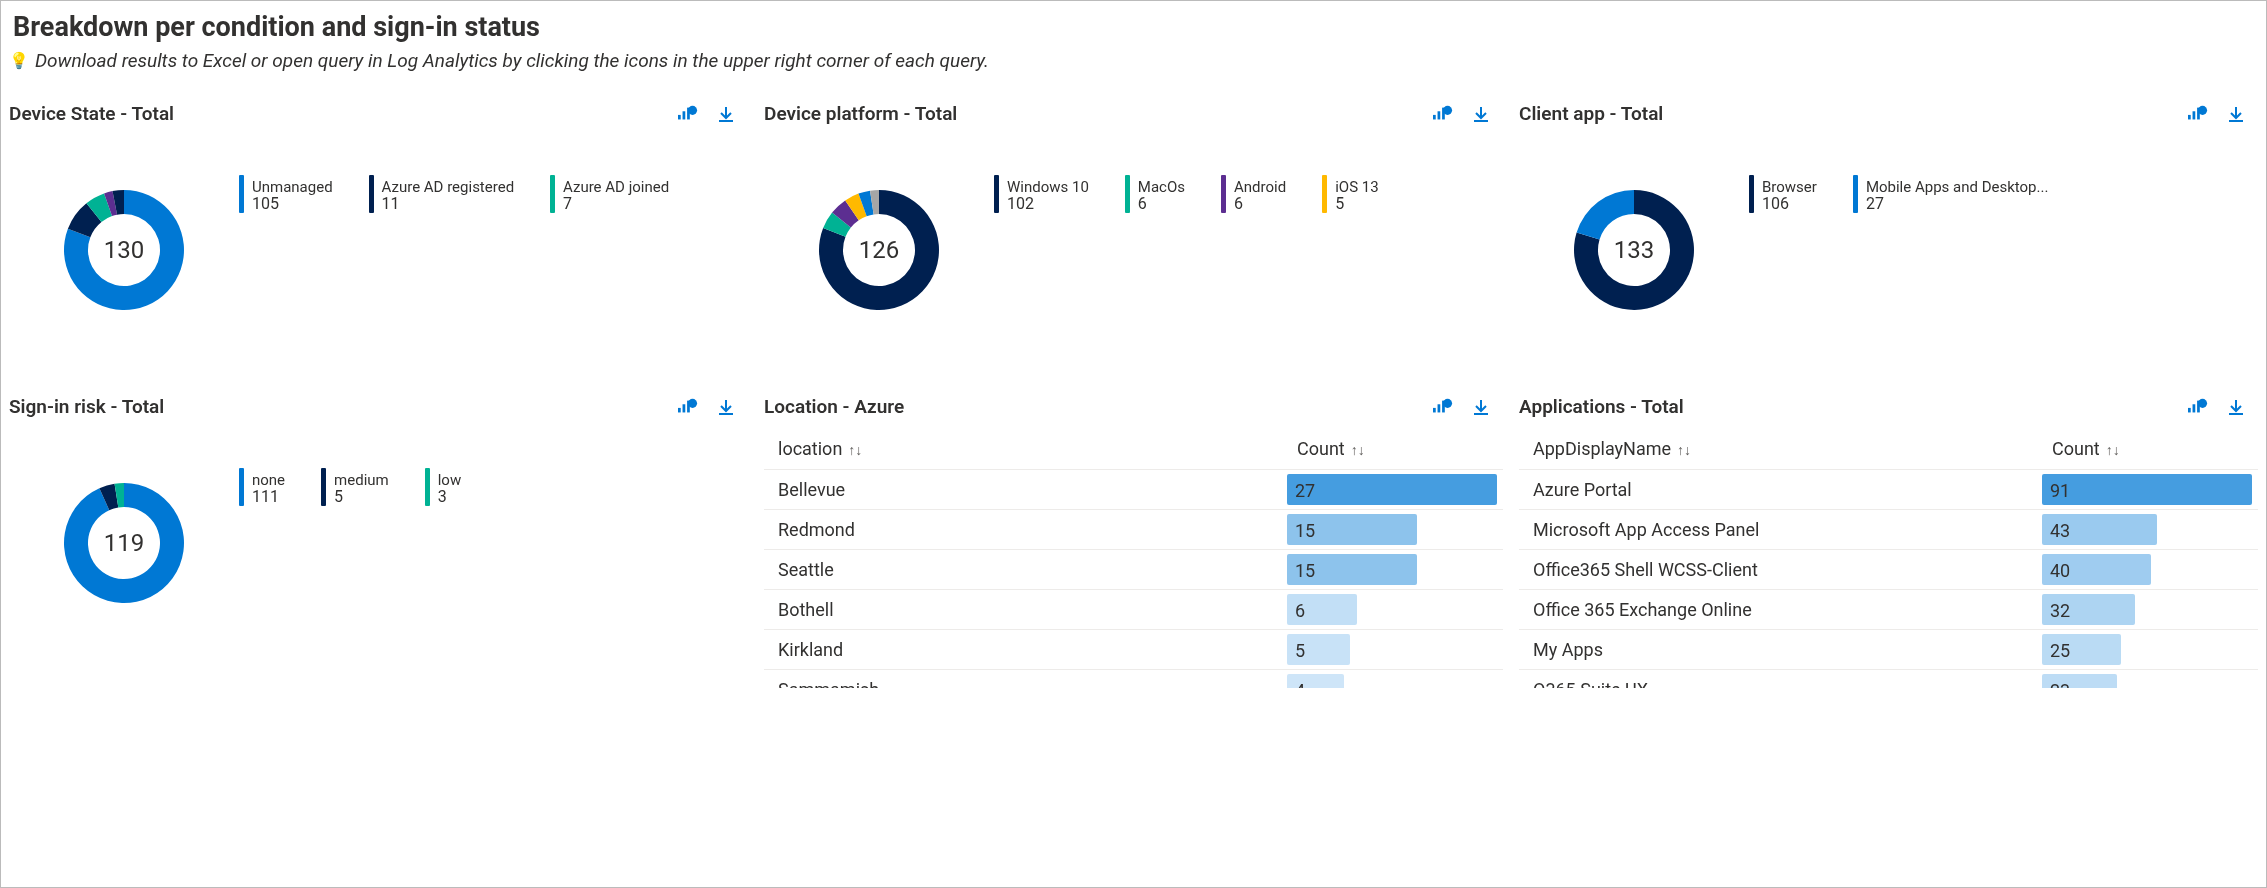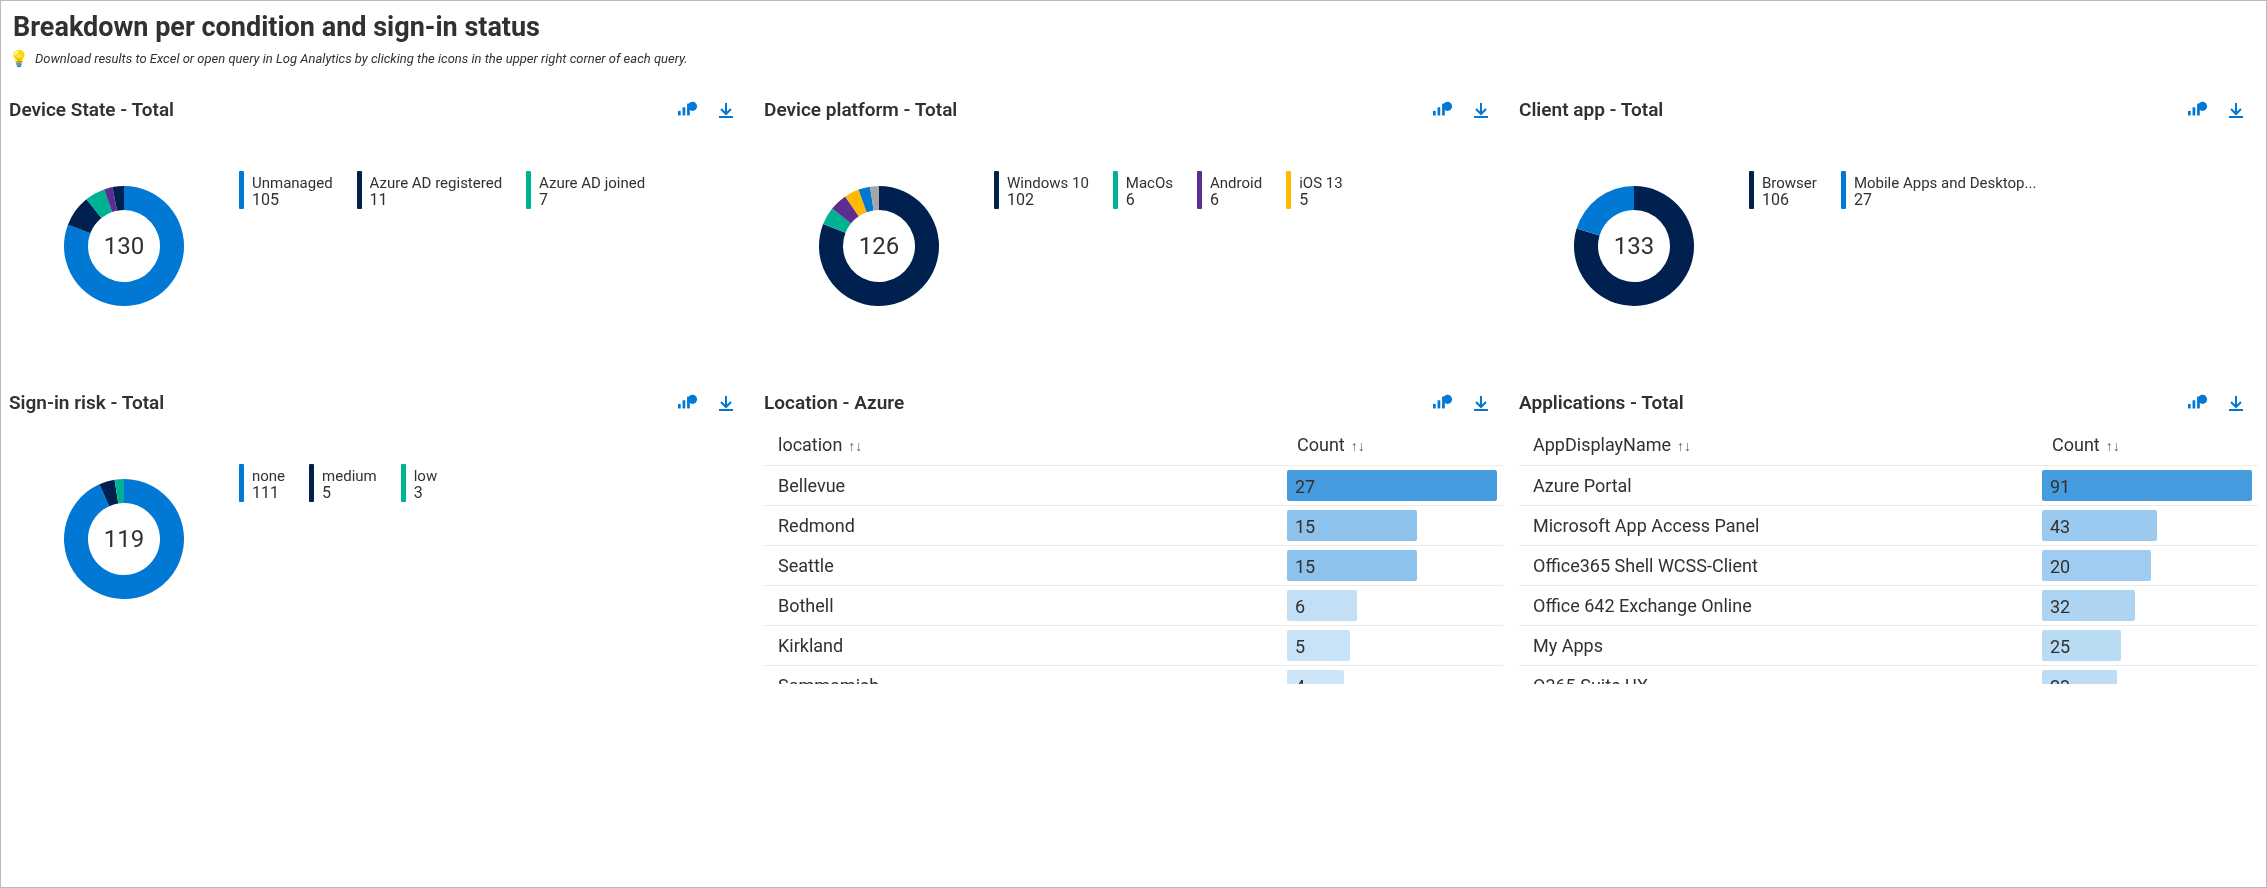--- a/index.html
+++ b/index.html
@@ -20,21 +20,21 @@
   }
   .hint-row {
     display: flex;
     align-items: center;
     gap: 6px;
     margin-bottom: 30px;
   }
   .hint-text {
     font-style: italic;
     color: #323130;
-    font-size: 13px;
+    font-size: 19px;
   }
   .grid {
     display: grid;
     grid-template-columns: repeat(3, 1fr);
     gap: 30px 16px;
   }
   .card-header {
     display: flex;
     align-items: center;
     gap: 8px;
@@ -73,21 +73,21 @@
   }
   .donut-center {
     position: absolute;
     top: 50%; left: 50%;
     transform: translate(-50%, -50%);
     font-size: 24px;
     color: #323130;
   }
   .legend {
     display: flex;
-    gap: 24px;
+    gap: 36px;
     flex-wrap: wrap;
   }
   .legend-item {
     display: flex;
     gap: 8px;
     align-items: flex-end;
   }
   .legend-bar {
     width: 5px;
     height: 38px;
@@ -513,25 +513,25 @@
         <td>Microsoft App Access Panel</td>
         <td class="count-cell">
           <div class="count-bar" style="width:115.05494505494505px;background:rgb(154,202,239)"></div>
           <span class="count-val">43</span>
         </td>
       </tr>
       <tr>
         <td>Office365 Shell WCSS-Client</td>
         <td class="count-cell">
           <div class="count-bar" style="width:109.12087912087912px;background:rgb(159,204,240)"></div>
-          <span class="count-val">20</span>
-        </td>
-      </tr>
-      <tr>
-        <td>Office 642 Exchange Online</td>
+          <span class="count-val">40</span>
+        </td>
+      </tr>
+      <tr>
+        <td>Office 365 Exchange Online</td>
         <td class="count-cell">
           <div class="count-bar" style="width:93.2967032967033px;background:rgb(173,212,242)"></div>
           <span class="count-val">32</span>
         </td>
       </tr>
       <tr>
         <td>My Apps</td>
         <td class="count-cell">
           <div class="count-bar" style="width:79.45054945054946px;background:rgb(186,219,244)"></div>
           <span class="count-val">25</span>

